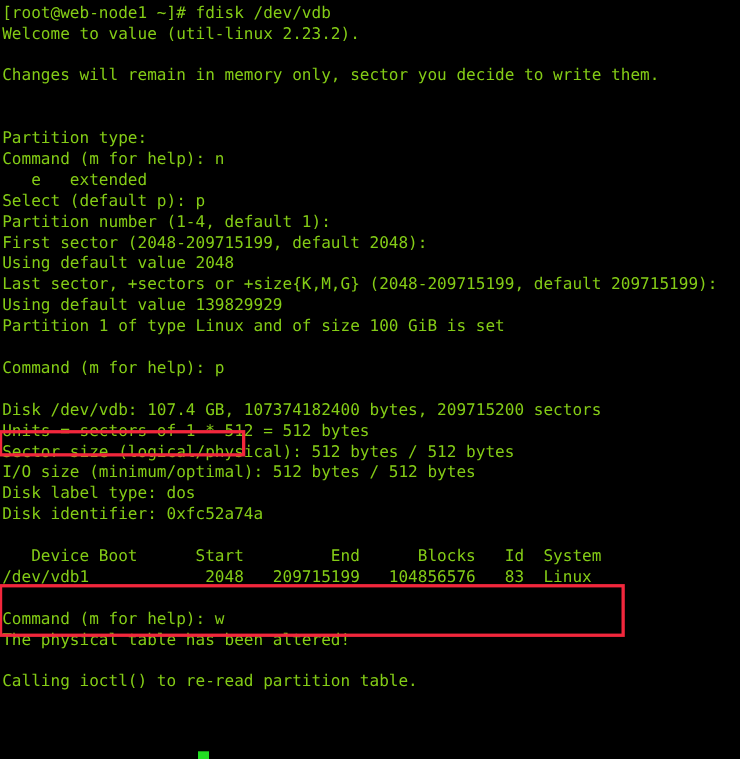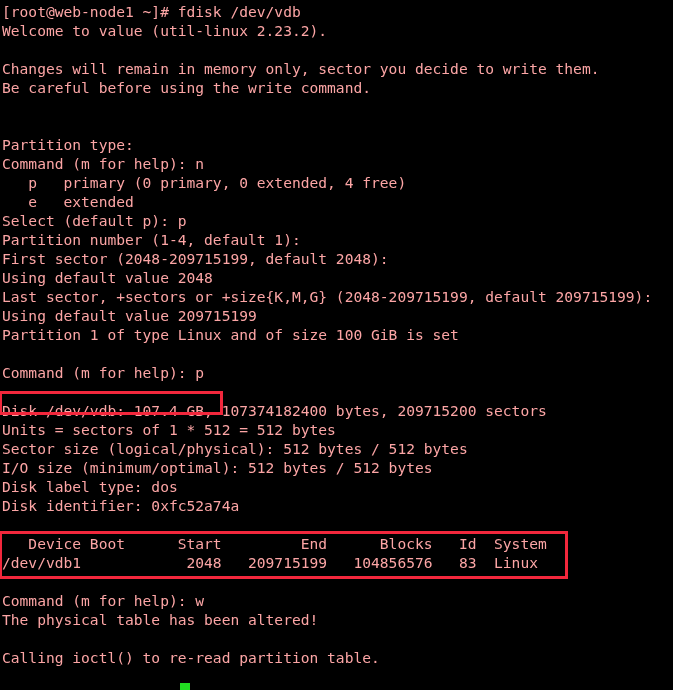--- a/index.html
+++ b/index.html
@@ -28,21 +28,21 @@
     left: 2px;
     top: 2px;
     width: 671px;
   }
   .line {
     display: block;
     height: 19px;
     line-height: 19px;
     font-size: 14.6px;
     letter-spacing: 0px;
-    color: #fca5a5;
+    color: #84cc16;
     white-space: pre;
     font-family: "DejaVu Sans Mono", "Liberation Mono", monospace;
   }
   .line.blank {
     color: transparent;
   }
   
   .hl-box {
     position: absolute;
     border: 3px solid #f2273c;
@@ -74,33 +74,31 @@
 </head>
 <body>
 
 <div id="terminal">
 
   <div class="screen">
     <span class="line">[root@web-node1 ~]# fdisk /dev/vdb</span>
     <span class="line">Welcome to value (util-linux 2.23.2).</span>
     <span class="line blank"></span>
     <span class="line">Changes will remain in memory only, sector you decide to write them.</span>
-    <span class="line">Be careful before using the write command.</span>
     <span class="line blank"></span>
     <span class="line blank"></span>
     <span class="line">Partition type:</span>
     <span class="line">Command (m for help): n</span>
-    <span class="line">   p   primary (0 primary, 0 extended, 4 free)</span>
     <span class="line">   e   extended</span>
     <span class="line">Select (default p): p</span>
     <span class="line">Partition number (1-4, default 1):</span>
     <span class="line">First sector (2048-209715199, default 2048):</span>
     <span class="line">Using default value 2048</span>
     <span class="line">Last sector, +sectors or +size{K,M,G} (2048-209715199, default 209715199):</span>
-    <span class="line">Using default value 209715199</span>
+    <span class="line">Using default value 139829929</span>
     <span class="line">Partition 1 of type Linux and of size 100 GiB is set</span>
     <span class="line blank"></span>
     <span class="line">Command (m for help): p</span>
     <span class="line blank"></span>
     <span class="line">Disk /dev/vdb: 107.4 GB, 107374182400 bytes, 209715200 sectors</span>
     <span class="line">Units = sectors of 1 * 512 = 512 bytes</span>
     <span class="line">Sector size (logical/physical): 512 bytes / 512 bytes</span>
     <span class="line">I/O size (minimum/optimal): 512 bytes / 512 bytes</span>
     <span class="line">Disk label type: dos</span>
     <span class="line">Disk identifier: 0xfc52a74a</span>

